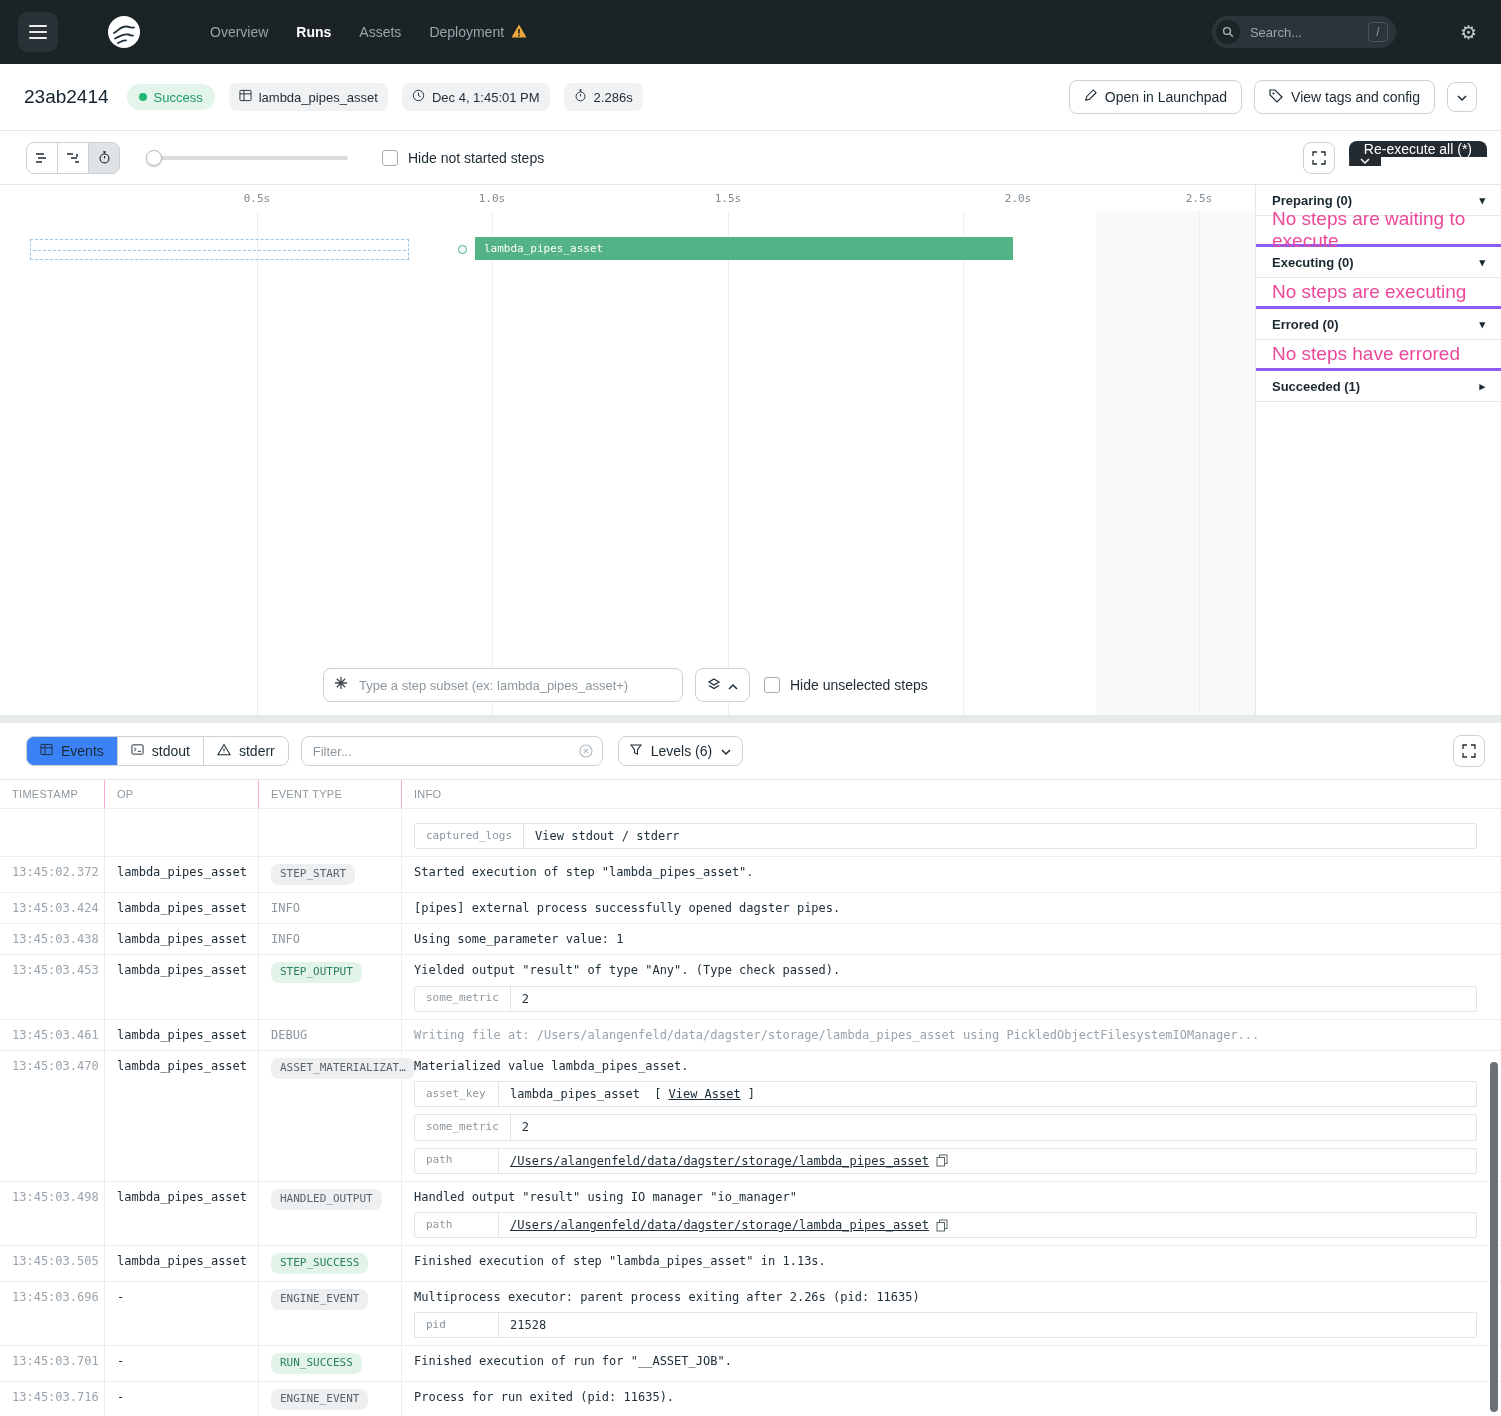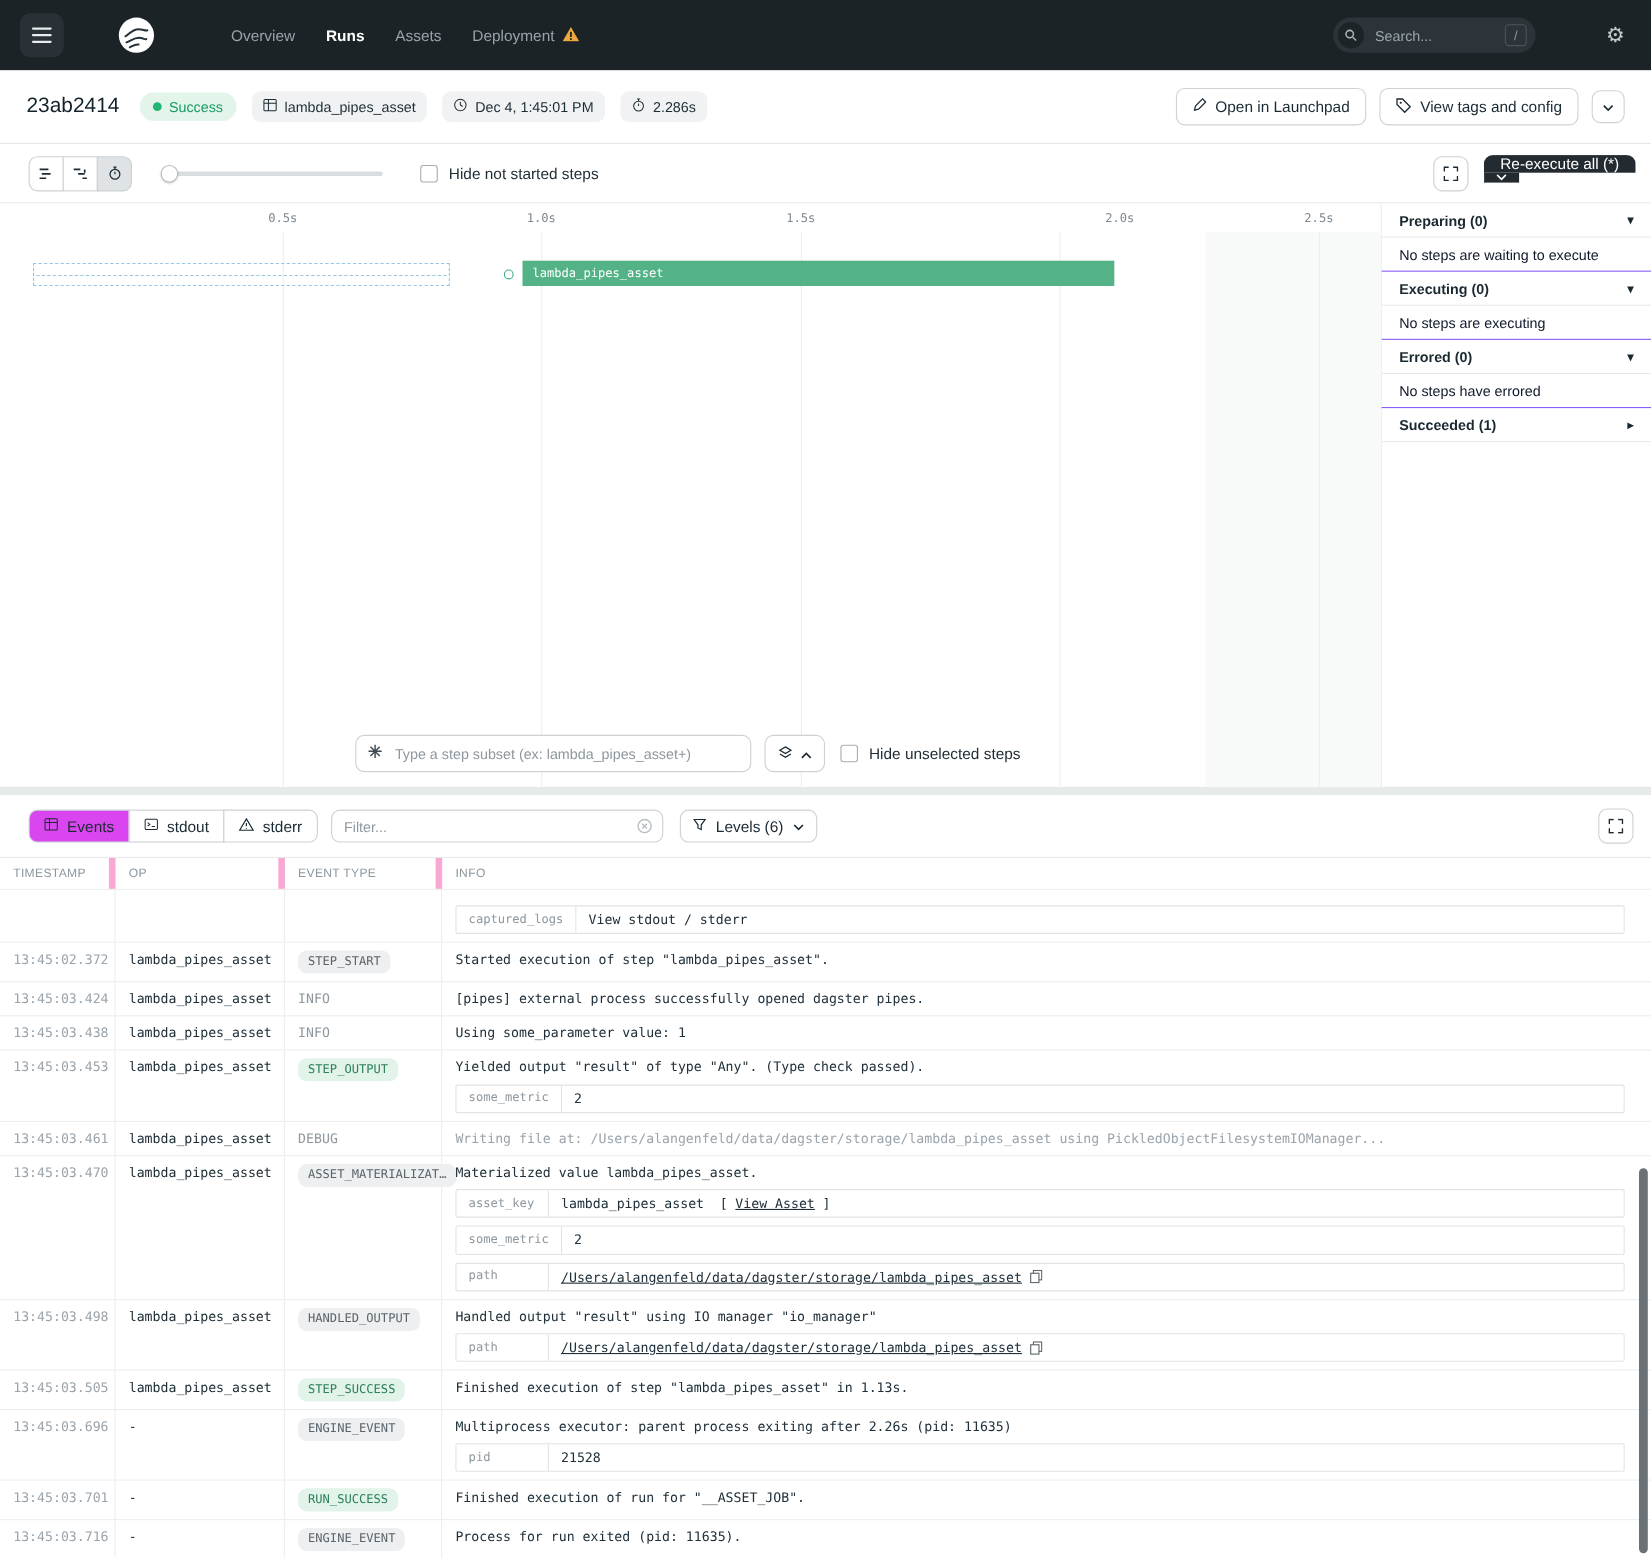--- a/index.html
+++ b/index.html
@@ -59,42 +59,42 @@
   .waiting-box::after { content:""; position:absolute; left:2px; right:2px; top:50%; border-top:1px dashed #98c7e8; }
   .step-dot { position:absolute; left:458px; top:60px; width:9px; height:9px; border:1.5px solid #3fae85; border-radius:50%; background:#fff; }
   .step-bar { position:absolute; left:475px; top:52px; width:538px; height:23px; background:#53b387; color:#fff; font-family:"DejaVu Sans Mono",monospace; font-size:11px; line-height:23px; padding-left:9px; cursor:pointer; }
   .gantt-controls { position:absolute; left:323px; bottom:13px; display:flex; align-items:center; gap:12px; }
   .subset-input { display:flex; align-items:center; width:360px; height:34px; border:1px solid #ccd1d4; border-radius:8px; background:#fff; padding:0 10px; gap:9px; }
   .subset-input input { border:none; outline:none; flex:1; min-width:0; font-size:13px; color:#333; font-family:inherit; }
   .subset-input input::placeholder { color:#8d979e; }
   .layers-btn { display:flex; align-items:center; gap:7px; height:34px; border:1px solid #ccd1d4; border-radius:8px; background:#fff; padding:0 11px; cursor:pointer; }
   .side { width:246px; border-left:1px solid #e4e7e9; background:#fff; }
   .side-sec-title { display:flex; align-items:center; justify-content:space-between; height:31px; padding:0 16px; border-bottom:1px solid #e7eaec; font-size:13px; font-weight:bold; color:#1a2930; cursor:pointer; }
-  .side-sec-body { height:31px; display:flex; align-items:center; padding:0 16px; border-bottom:1px solid #8b5cf6; font-size:13px; color:#0f172a; }
+  .side-sec-body { height:31px; display:flex; align-items:center; padding:0 16px; border-bottom:3px solid #8b5cf6; font-size:19px; color:#ec4899; }
   .side-caret { font-size:11px; color:#1a2930; }
 
   .divider { height:8px; background:#e7eaeb; }
 
   
   .log-toolbar { height:56px; display:flex; align-items:center; padding:0 16px 0 26px; background:#fff; }
   .tabs { display:flex; }
   .tab { display:flex; align-items:center; gap:8px; height:30px; padding:0 13px; border:1px solid #ccd1d4; background:#fff; font-size:14px; color:#1b2a33; cursor:pointer; margin-left:-1px; font-family:inherit; }
   .tab:first-child { border-radius:8px 0 0 8px; margin-left:0; }
   .tab:last-child { border-radius:0 8px 8px 0; }
-  .tab.active { background:#d946ef; }
+  .tab.active { background:#3b82f6; }
   .filter-input { margin-left:12px; display:flex; align-items:center; width:302px; height:30px; border:1px solid #ccd1d4; border-radius:8px; padding:0 9px; gap:6px; }
   .filter-input input { border:none; outline:none; flex:1; min-width:0; font-size:13px; font-family:inherit; color:#14532d; }
   .filter-input input::placeholder { color:#8d979e; }
   .levels-btn { margin-left:15px; display:flex; align-items:center; gap:9px; height:30px; border:1px solid #ccd1d4; border-radius:8px; background:#fff; padding:0 11px; font-size:14px; color:#1b2a33; cursor:pointer; font-family:inherit; }
   .log-expand { margin-left:auto; }
 
   .log-table { border-top:1px solid #e7eaec; }
   .log-hrow, .log-row { display:grid; grid-template-columns:105px 154px 143px 1fr; }
   .log-hrow { height:28px; }
-  .log-hcell { display:flex; align-items:center; padding:0 12px; font-size:11px; color:#8d979e; border-right:6px solid #f9a8d4; letter-spacing:.3px; }
+  .log-hcell { display:flex; align-items:center; padding:0 12px; font-size:11px; color:#8d979e; border-right:1px solid #f9a8d4; letter-spacing:.3px; }
   .log-hcell:last-child { border-right:none; }
   .log-row { border-top:1px solid #ebedee; }
   .cell { padding:7px 12px; border-right:1px solid #ebedee; font-family:"DejaVu Sans Mono",monospace; font-size:12px; line-height:1.35; }
   .cell.ts { color:#9aa4ac; }
   .cell.op { color:#1b2a33; }
   .cell.info { border-right:none; color:#20303a; padding-right:24px; }
   .cell.info.muted { color:#9aa4ac; }
   .badge { display:inline-block; padding:3px 9px; border-radius:8px; font-size:11px; font-family:"DejaVu Sans Mono",monospace; white-space:nowrap; }
   .badge.gray { background:#edeff1; color:#5a646b; }
   .badge.green { background:#e2f3ea; color:#2b8059; }

